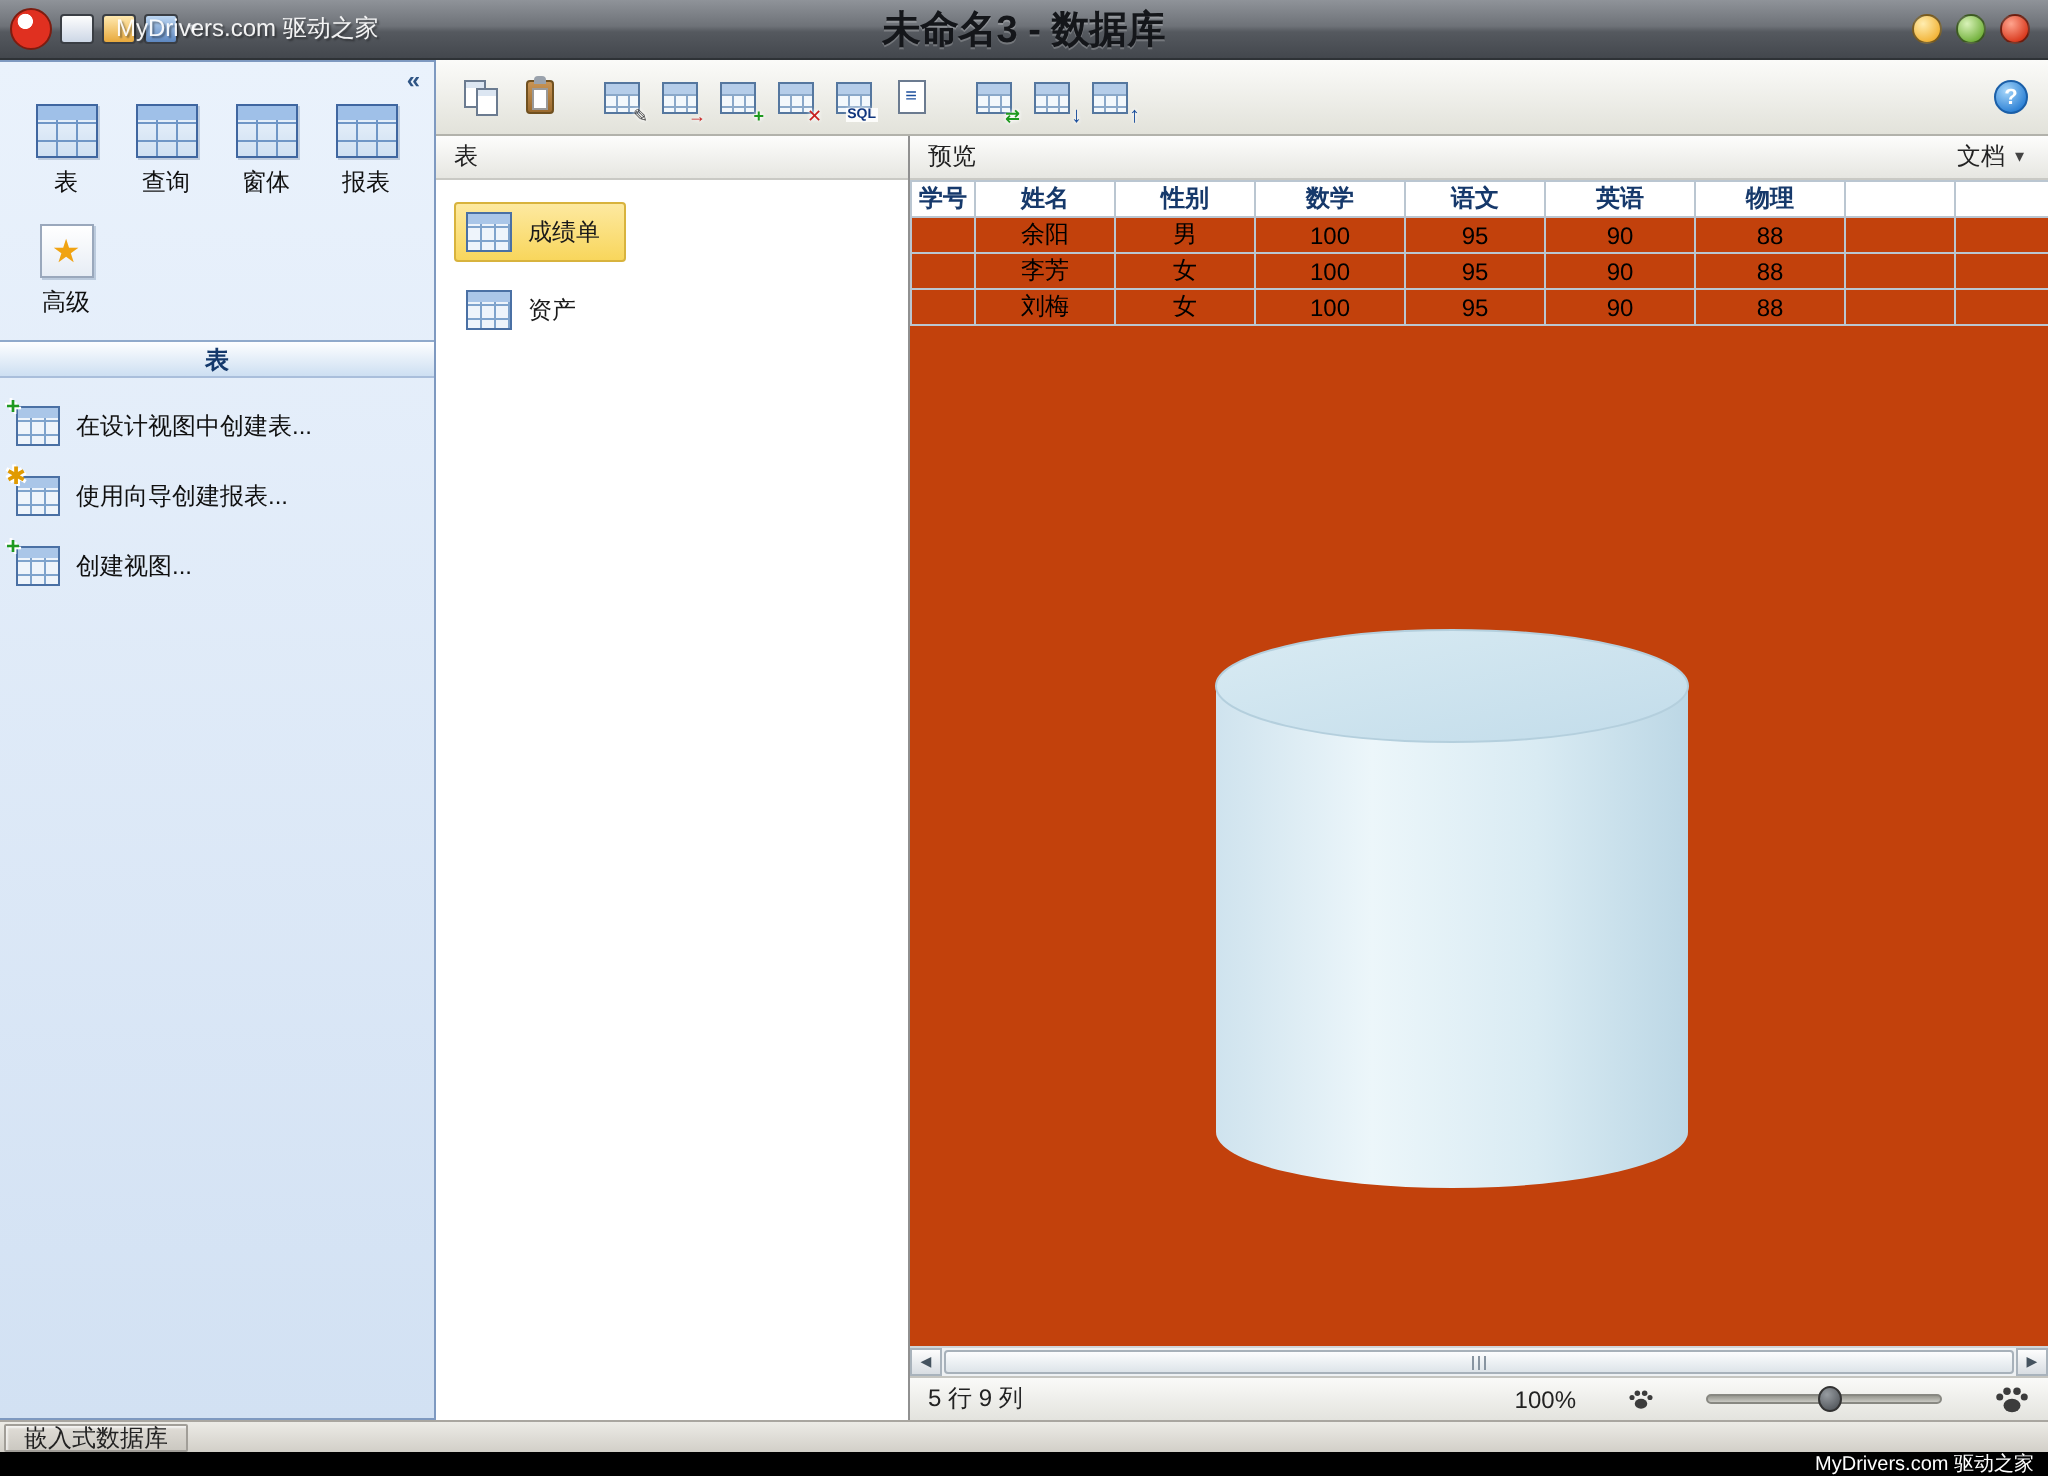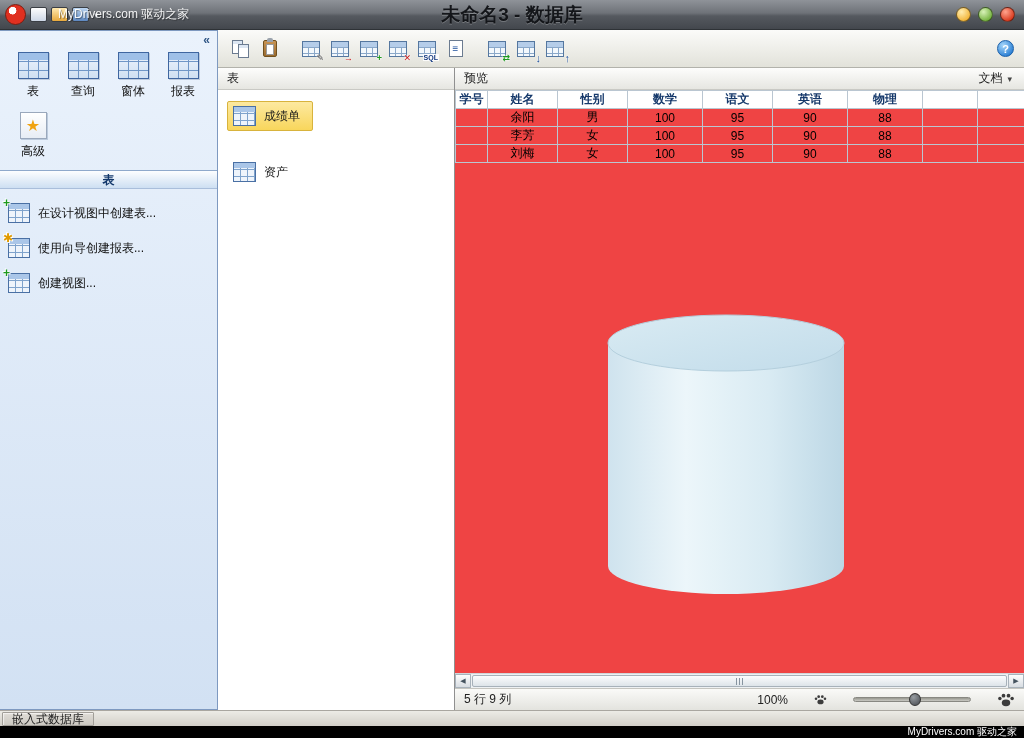--- a/index.html
+++ b/index.html
@@ -130,34 +130,34 @@
     display:flex; align-items:center; justify-content:center; }
 
   .content-row{ flex:1; min-height:0; display:flex; }
 
   
   .tables-panel{ width:237px; flex:0 0 auto; display:flex; flex-direction:column;
     background:#fff; border-right:1px solid #909090; }
   .panel-header{ flex:0 0 auto; height:22px; display:flex; align-items:center;
     padding:0 9px; color:#222;
     background:linear-gradient(#fdfdfc,#e6e6e1); border-bottom:1px solid #c9c9c4; }
-  .tables-list{ padding:11px 9px; display:flex; flex-direction:column; gap:26px;
+  .tables-list{ padding:11px 9px; display:flex; flex-direction:column; gap:9px;
     align-items:flex-start; }
   .table-item{ display:flex; align-items:center; gap:8px;
     padding:4px 12px 4px 5px; border:1px solid transparent; border-radius:2px; }
   .table-item.selected{ background:linear-gradient(#fde9a0,#f8d65c); border-color:#d8b33d; }
   .ti-ico{ width:23px; height:20px; border:1px solid #4a70a4; flex:0 0 auto;
     background:
       linear-gradient(#aac6e8,#aac6e8) 0 0/100% 5px no-repeat,
       repeating-linear-gradient(to right,transparent 0 6px,#7fa3cc 6px 7px),
       repeating-linear-gradient(to bottom,transparent 0 6px,#7fa3cc 6px 7px),
       #eef4fb; }
 
   
-  .preview-panel{ flex:1; min-width:0; display:flex; flex-direction:column; background:#ef4444; }
+  .preview-panel{ flex:1; min-width:0; display:flex; flex-direction:column; background:#c2410c; }
   .preview-header{ justify-content:space-between; }
   .doc-btn{ display:flex; align-items:center; gap:5px; color:#222; padding:1px 3px; }
   .doc-arrow{ font-size:9px; color:#444; }
 
   .preview-body{ flex:1; min-height:0; position:relative; overflow:hidden; }
   table.grid{ border-collapse:collapse; table-layout:fixed; width:569px; }
   .grid th,.grid td{ border:1px solid #bac6d1; height:18px; padding:0 2px;
     text-align:center; font-size:12px; white-space:nowrap; overflow:hidden; }
   .grid th{ color:#16396b; font-weight:bold; background:#fff; }
   .grid td{ color:#000; }

